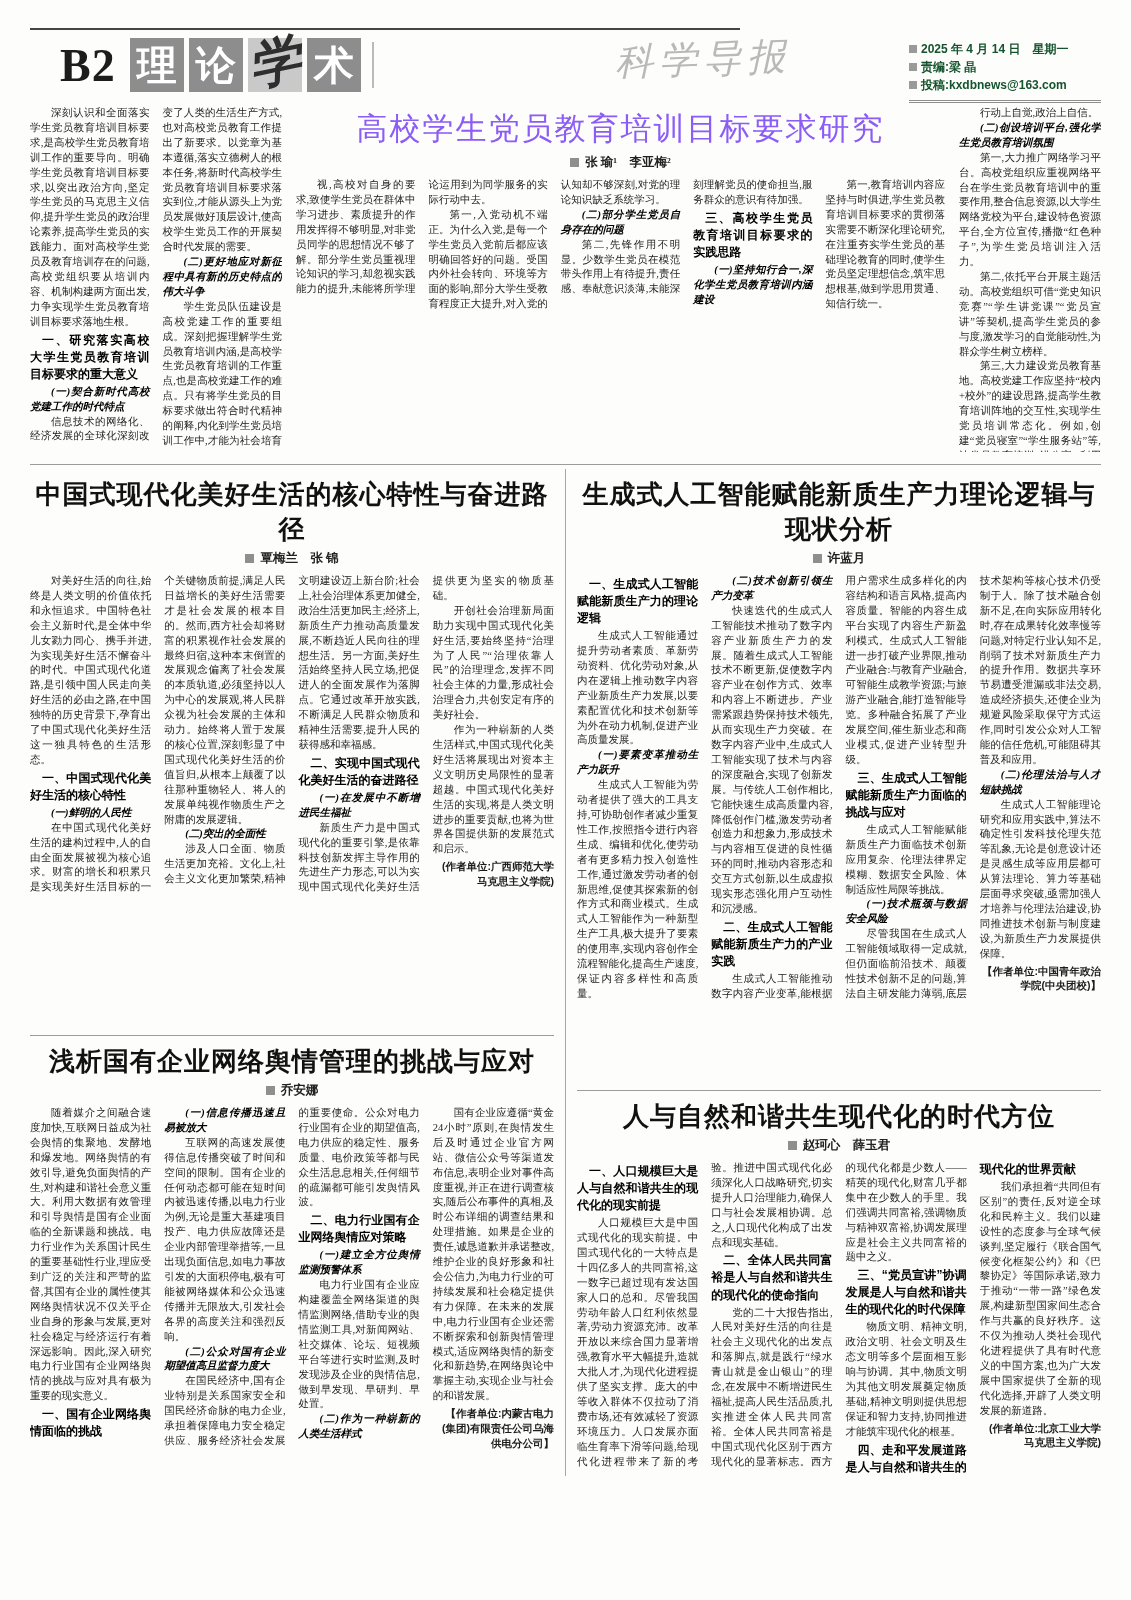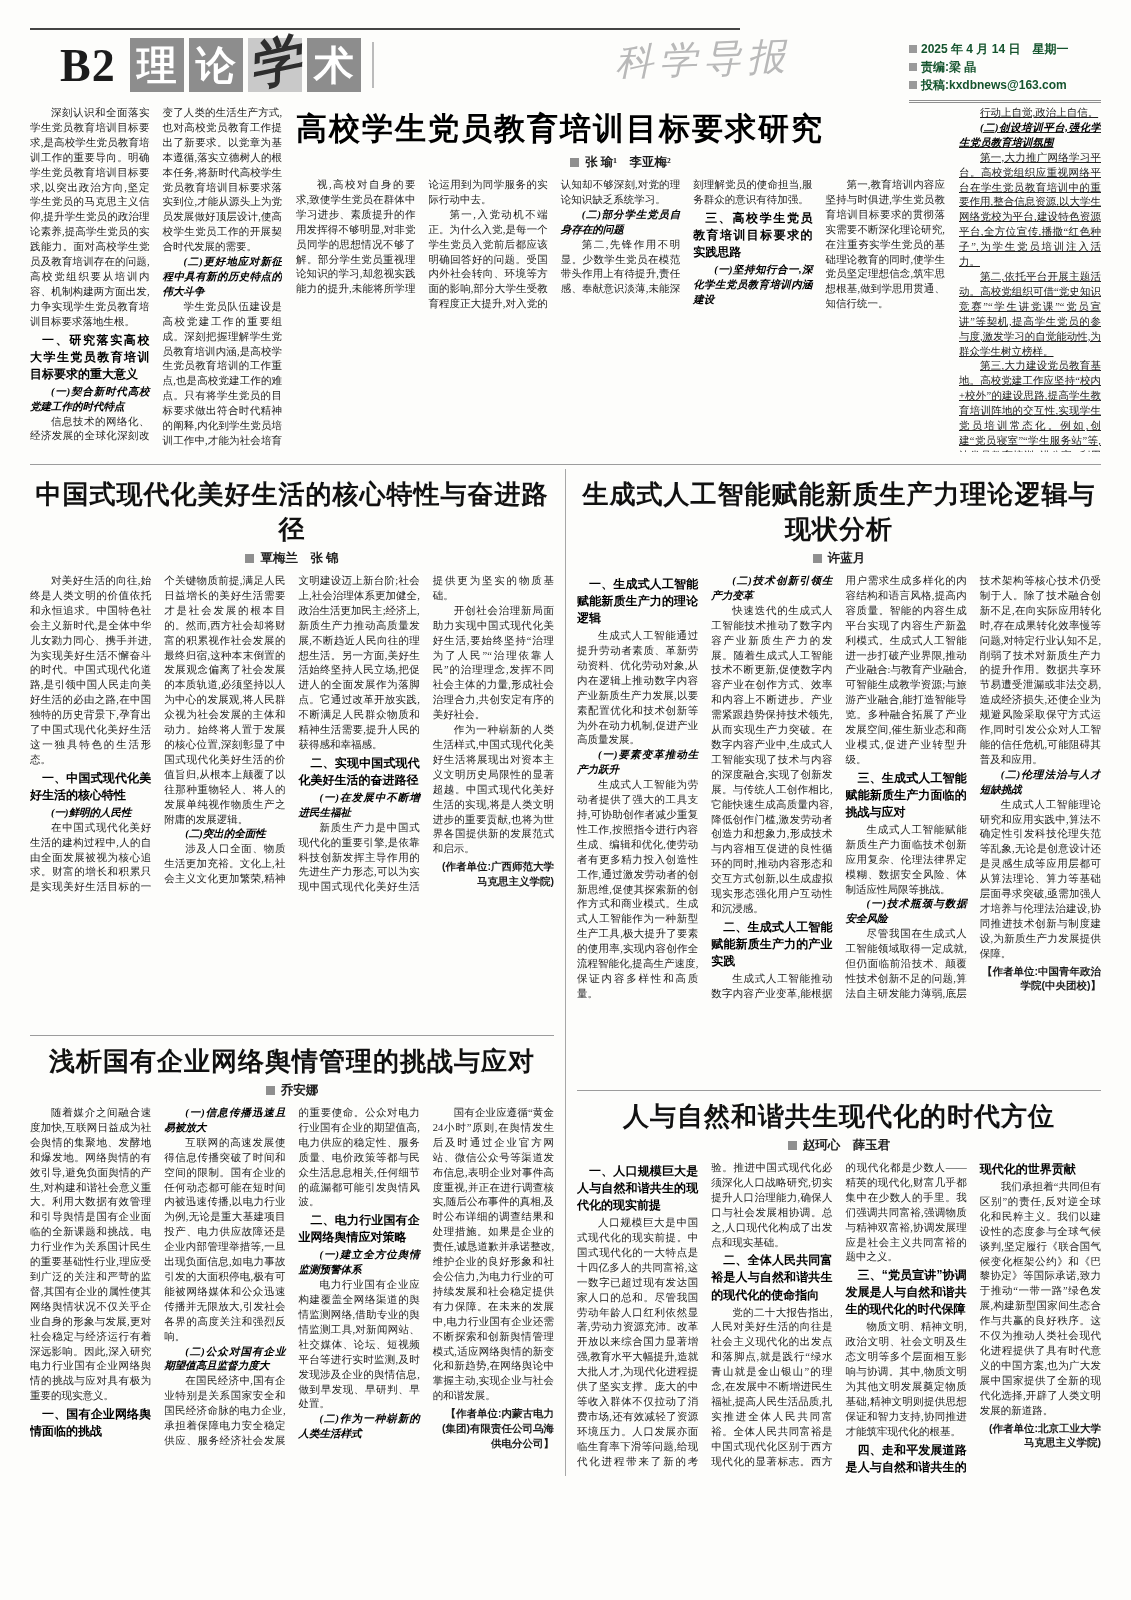--- a/index.html
+++ b/index.html
@@ -31,24 +31,24 @@
   .t-open{text-indent:2em;}
   .t-h1{font-family:"Liberation Sans",sans-serif;font-weight:700;font-size:12px;
         text-indent:1em;margin:2px 0;color:#000;}
   .t-h2{font-weight:700;font-style:italic;font-size:10.5px;color:#000;}
   .t-attr{font-family:"Liberation Sans",sans-serif;font-weight:700;text-indent:0;text-align:right;margin-top:2px;}
 
   
   .article1{position:absolute;left:0;right:0;top:78px;height:352px;
         display:grid;grid-template-columns:252px 1fr 142px;column-gap:14px;}
   .a1-side{height:346px;overflow:hidden;column-count:2;column-gap:13px;}
-  .a1-right{height:346px;overflow:hidden;text-decoration:underline;}
+  .a1-right{height:346px;overflow:hidden;}
   .a1-mid{display:flex;flex-direction:column;}
-  .headline-1{font-family:"Liberation Sans",sans-serif;font-weight:700;font-size:31px;
-        letter-spacing:2px;margin:2px 0 4px;color:#000000;}
+  .headline-1{font-family:"Liberation Sans",sans-serif;font-weight:400;font-size:31px;
+        letter-spacing:2px;text-align:center;margin:2px 0 4px;color:#8b5cf6;}
   .byline{display:flex;align-items:center;justify-content:center;font-size:12.5px;
         font-weight:700;margin-bottom:7px;color:#222;}
   .byline .sq{width:9px;height:9px;background:#8f8f8f;margin-right:6px;}
   .a1-mid-body{flex:1;overflow:hidden;column-count:5;column-gap:13px;}
 
   .mainrule{position:absolute;left:0;right:0;top:436px;border-top:1px solid #9c9c9c;}
 
   
   .grid2{position:absolute;left:0;right:0;top:441px;bottom:14px;
         display:grid;grid-template-columns:1fr 1px 1fr;column-gap:11px;}

